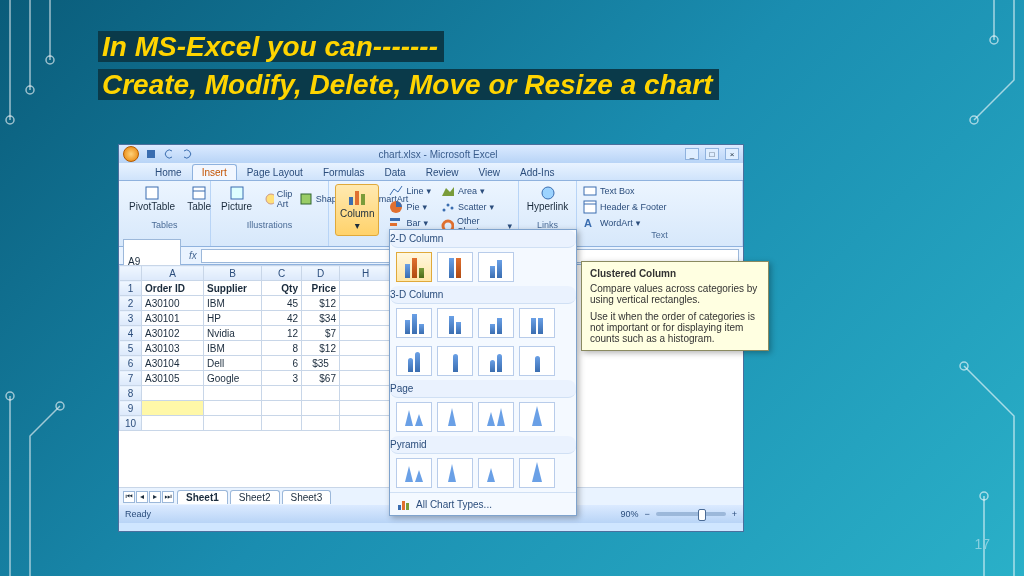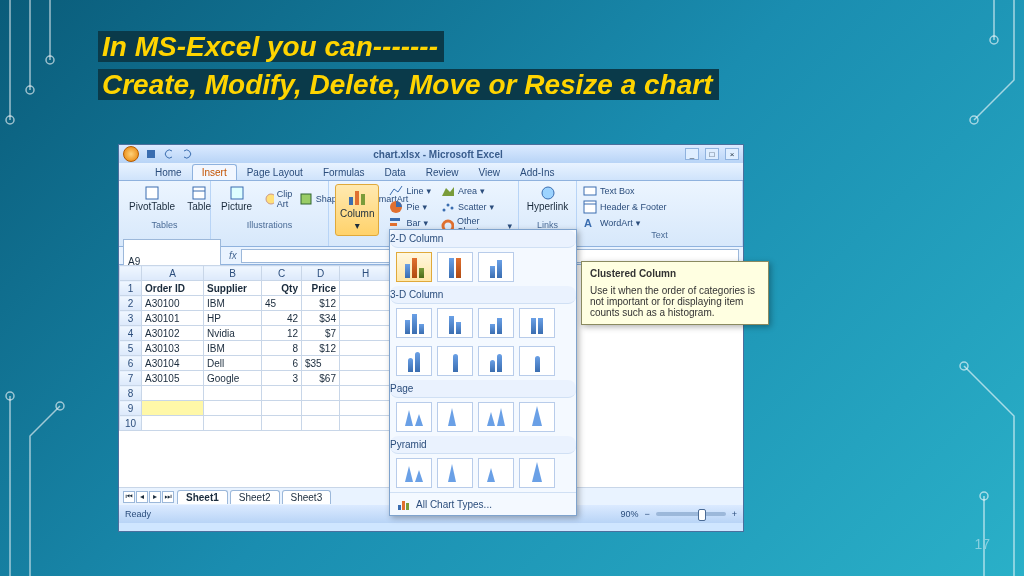--- a/index.html
+++ b/index.html
@@ -23,38 +23,38 @@
   .excel {
     position: absolute; left: 118px; top: 144px; width: 626px; height: 388px;
     background: #cfe6ff; border: 1px solid #4b6f9d; font-size: 10px; color: #1a2b3c;
   }
   .titlebar {
     height: 18px; background: linear-gradient(#dbeaff,#b8d4f6);
     display: flex; align-items: center; gap: 4px; padding: 0 4px;
   }
   .orb { width: 16px; height: 16px; border-radius: 50%; background: radial-gradient(#ffd27a,#e67e00); border:1px solid #b35900; }
   .qat { width: 12px; height: 12px; margin-left: 2px; }
-  .window-title { flex: 1; text-align: center; color: #395c8c; font-weight: bold; }
+  .window-title { flex: 1; text-align: center; color: #395c8c; }
   .winbtn { width: 14px; height: 12px; background: #dfeeff; border:1px solid #8fb2de; margin-left:2px; display:flex; align-items:center; justify-content:center; font-size:8px; }
 
   .tabs-row { height: 18px; background: linear-gradient(#e9f3ff,#cfe3fb); display:flex; align-items:flex-end; padding-left: 26px; border-bottom:1px solid #8fb2de; }
   .tab { padding: 2px 9px; color: #2b4d7c; cursor: default; border:1px solid transparent; border-bottom:none; border-radius:3px 3px 0 0; }
   .tab.active { background:#f2f7ff; border-color:#8fb2de; color:#c45300; }
 
   .ribbon { height: 66px; background: linear-gradient(#ecf5ff,#d7e8fb); display:flex; border-bottom:1px solid #8fb2de; }
   .rgroup { border-right:1px solid #b8d4f6; padding: 3px 6px 0 6px; display:flex; flex-direction:column; justify-content:space-between; }
   .rgroup .label { text-align:center; font-size:9px; color:#4a6b96; padding-bottom:16px; }
   .bigbtn { display:flex; flex-direction:column; align-items:center; gap:1px; padding:2px 4px; border-radius:3px; }
   .bigbtn.hot { background: linear-gradient(#ffe9b0,#ffd26b); border:1px solid #e0a93a; }
   .row { display:flex; gap:4px; }
   .mini { display:flex; align-items:center; gap:3px; font-size:9px; color:#2b4d7c; }
   .ico { width:14px; height:14px; display:inline-block; }
 
   .namebox-row { height:18px; background:#e9f3ff; display:flex; align-items:center; border-bottom:1px solid #8fb2de; }
-  .namebox { width:98px; height:14px; background:#fff; border:1px solid #9cb8da; margin:0 4px; padding:16px 4px; font-size:10px; }
+  .namebox { width:58px; height:14px; background:#fff; border:1px solid #9cb8da; margin:0 4px; padding:16px 4px; font-size:10px; }
   .fx { font-style:italic; color:#4a6b96; margin:0 4px; }
   .formula-bar { flex:1; height:14px; background:#fff; border:1px solid #9cb8da; margin-right:4px; }
 
   .sheet-area { position:relative; height: 222px; background:#fff; overflow:hidden; }
   table.grid { border-collapse: collapse; font-size:10px; }
   .grid th, .grid td { border:1px solid #c8d6e8; height:15px; padding:0 3px; text-align:left; background:#fff; }
   .grid thead th { background: linear-gradient(#f0f7ff,#dce9fb); text-align:center; color:#2b4d7c; font-weight:400; }
   .grid .rowhdr { background: linear-gradient(#f0f7ff,#dce9fb); text-align:center; width:22px; color:#2b4d7c; }
   .grid .colA{width:62px}.grid .colB{width:58px}.grid .colC{width:40px}.grid .colD{width:38px}
   .grid .colW{width:52px}
@@ -301,21 +301,21 @@
     <td class="dh" style="text-align:right">Price</td>
     <td></td>
             <td></td>
             <td></td>
             <td></td>
           </tr>
           <tr>
             <td class="rowhdr">2</td>
     <td class=" ">A30100</td>
     <td class="">IBM</td>
-    <td class="" style="text-align:left">45</td>
+    <td class="" style="text-align:right">45</td>
     <td class="" style="text-align:right">$12</td>
     <td></td>
             <td></td>
             <td></td>
             <td></td>
           </tr>
           <tr>
             <td class="rowhdr">3</td>
     <td class=" ">A30101</td>
     <td class="">HP</td>
@@ -346,21 +346,21 @@
     <td></td>
             <td></td>
             <td></td>
             <td></td>
           </tr>
           <tr>
             <td class="rowhdr">6</td>
     <td class=" ">A30104</td>
     <td class="">Dell</td>
     <td class="" style="text-align:right">6</td>
-    <td class="" style="text-align:left">$35</td>
+    <td class="" style="text-align:center">$35</td>
     <td></td>
             <td></td>
             <td></td>
             <td></td>
           </tr>
           <tr>
             <td class="rowhdr">7</td>
     <td class=" ">A30105</td>
     <td class="">Google</td>
     <td class="" style="text-align:right">3</td>
@@ -533,16 +533,17 @@
           <rect x="2" y="8" width="3" height="5" fill="#3a6db0"></rect>
           <rect x="6" y="4" width="3" height="9" fill="#e07030"></rect>
           <rect x="10" y="6" width="3" height="7" fill="#7a9c3a"></rect>
         </svg>
       <span>All Chart Types...</span>
     </div>
   </div>
 
   <div class="tooltip">
     <div class="tt-title">Clustered Column</div>
+    <div>Compare values across categories by using vertical rectangles.</div>
     <div style="margin-top:6px">Use it when the order of categories is not important or for displaying item counts such as a histogram.</div>
   </div>
 
 </div>
 
 </body></html>

